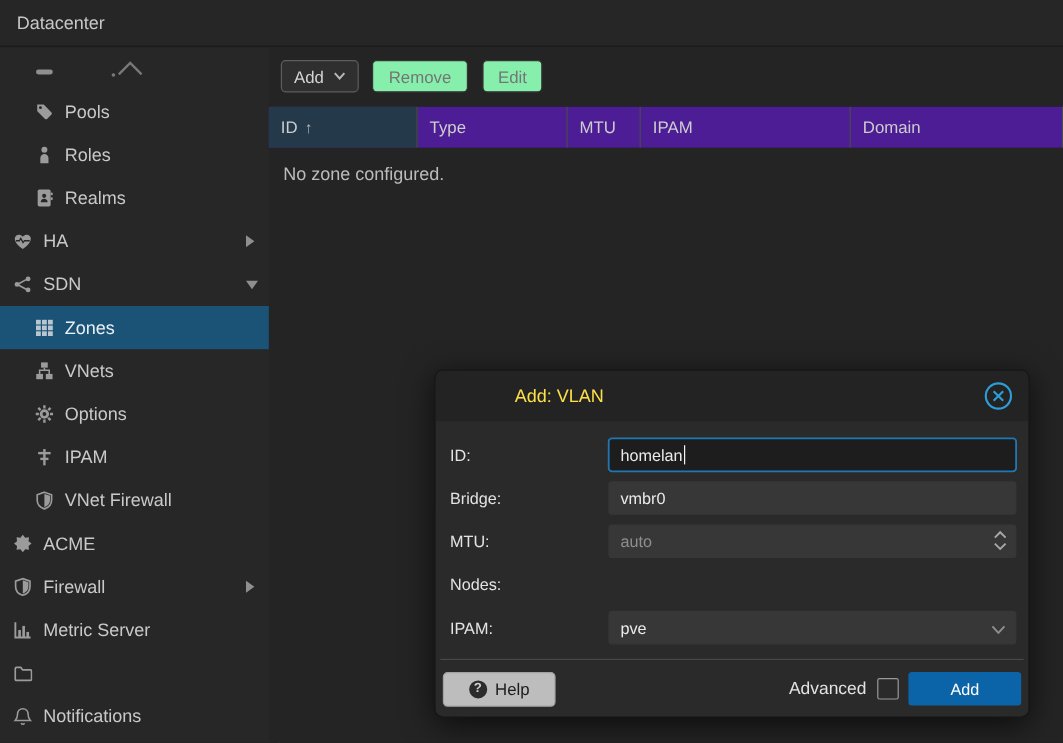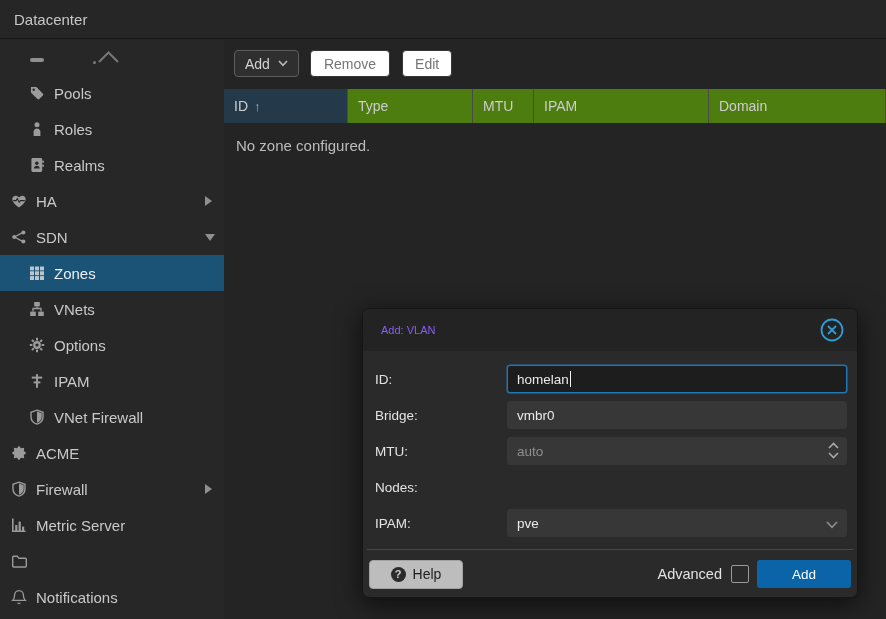--- a/index.html
+++ b/index.html
@@ -30,38 +30,38 @@
   .arrow-right { position:absolute; right:20px; width:0; height:0;
     border-left:7px solid #8f8f8f; border-top:5px solid transparent; border-bottom:5px solid transparent; }
   .arrow-down { position:absolute; right:17px; width:0; height:0;
     border-top:7px solid #8f8f8f; border-left:5px solid transparent; border-right:5px solid transparent; }
 
   
   .content { position:absolute; top:40px; left:224px; right:0; bottom:0; background:#242424; }
   .toolbar { padding:10px 0 0 10px; display:flex; align-items:center; }
   .tbtn { height:27px; border-radius:4px; font-size:14px; display:inline-flex; align-items:center; cursor:pointer; }
   .tbtn.add { padding:0 10px; background:#2f2f2f; border:1px solid #5d5d5d; color:#d4d4d4; gap:8px; }
-  .tbtn.disabled { background:#ffffff; border:1px solid #363636; color:#757575; cursor:default; }
+  .tbtn.disabled { background:#86efac; border:1px solid #363636; color:#757575; cursor:default; }
   .tbtn.remove { margin-left:11px; padding:0 13px; }
   .tbtn.edit { margin-left:12px; padding:0 12px; }
 
-  .ghead { display:flex; height:34px; margin-top:12px; background:#4d7c0f; }
+  .ghead { display:flex; height:34px; margin-top:12px; background:#4c1d95; }
   .gcell { display:flex; align-items:center; padding:0 10px; font-size:14px; color:#cdcdcd;
     border-right:1px solid #4a4a4a; cursor:pointer; }
   .gcell.sorted { background:#24394a; }
   .gcell .sort-arrow { margin-left:6px; color:#b5b5b5; font-size:13px; }
   .c-id { width:124px; } .c-type { width:125px; } .c-mtu { width:61px; } .c-ipam { width:175px; } .c-domain { flex:1; }
   .empty-msg { margin:14px 0 0 12px; font-size:15px; color:#bcbcbc; }
 
   
   .dialog { position:absolute; left:362px; top:308px; width:496px; height:290px;
     background:#2a2a2a; border:1px solid #161616; border-radius:7px;
     box-shadow:0 6px 26px rgba(0,0,0,0.65); overflow:hidden; }
   .dlg-header { height:42px; background:#232323; display:flex; align-items:center; padding:0 12px 0 18px; }
-  .dlg-title { font-size:11px; color:#8b5cf6; flex:1; }
+  .dlg-title { font-size:15px; color:#fde047; flex:1;margin-left:48px; }
   .dlg-close { width:26px; height:26px; cursor:pointer; }
   .dlg-body { height:198px; padding:14px 10px 0 12px; }
   .frow { display:flex; align-items:center; height:28px; margin-bottom:8px; }
   .frow label { width:132px; font-size:13.5px; color:#e3e3e3; }
   .field { position:relative; flex:1; height:28px; background:#373737; border:1px solid #373737;
     border-radius:3px; display:flex; align-items:center; padding:0 9px; font-size:13.5px; color:#eaeaea; cursor:text; }
   .field.focused { background:#1d1d1d; border:1px solid #2077b5; box-shadow:0 0 0 0.5px #2077b5; }
   .field.ph { color:#8f8f8f; }
   .caret { width:1.5px; height:16px; background:#f2f2f2; margin-left:1px; }
   .spinner { position:absolute; right:7px; top:4px; display:flex; flex-direction:column; gap:3px; }

